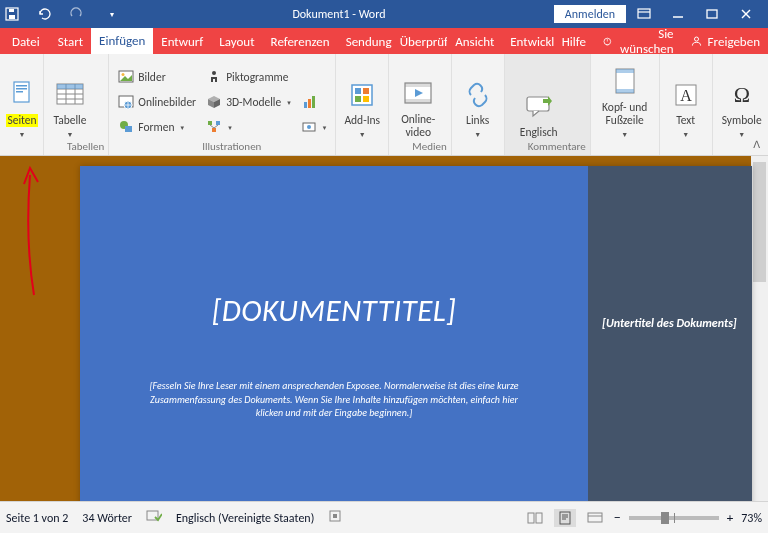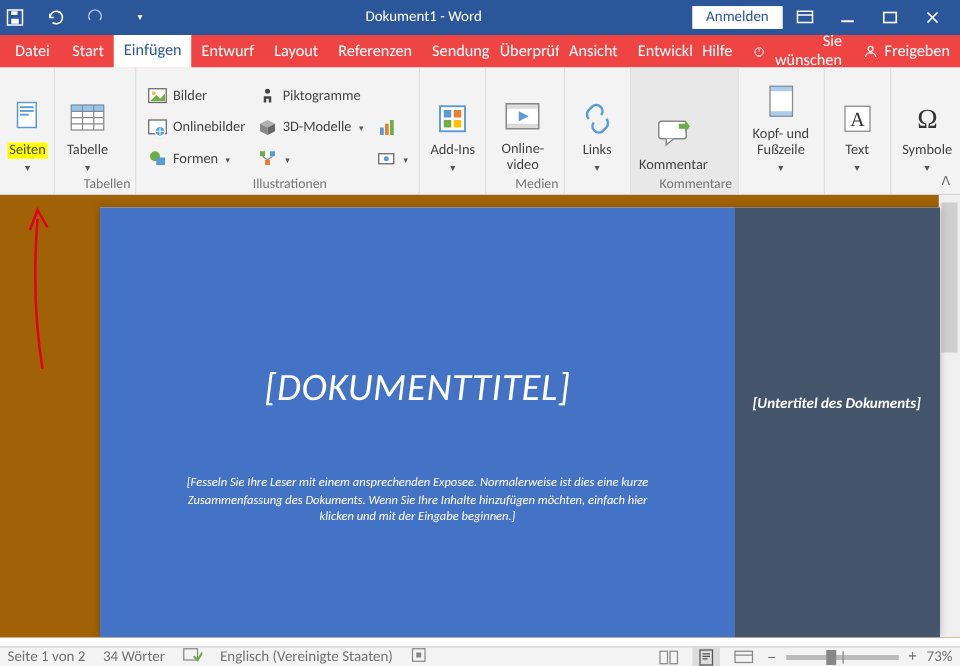--- a/index.html
+++ b/index.html
@@ -122,22 +122,22 @@
   .doc-body {
     font-size: 10px; text-align: center; line-height:1.35;
     margin-top: 50px; max-width: 370px;
   }
   .annotation-arrow {
     position:absolute; left:20px; top:4px; width:40px; height:140px;
     pointer-events:none;
   }
   .statusbar {
     position:absolute; bottom:0; left:0; right:0;
-    height:16px; background:#f3f3f3; border-top:1px solid #d4d4d4;
-    display:flex; align-items:center; font-size:12px; color:#737373;
+    height:32px; background:#f3f3f3; border-top:1px solid #d4d4d4;
+    display:flex; align-items:center; font-size:12px; color:#0f172a;
     padding: 0 6px; gap:14px;
   }
   .statusbar .right { margin-left:auto; display:flex; align-items:center; gap:8px;}
   .view-btn { width:22px; height:18px; display:flex; align-items:center; justify-content:center;}
   .view-btn.active { background:#dcdcdc; }
   .slider { width:90px; height:4px; background:#bbb; position:relative; }
   .slider .tick { position:absolute; left:50%; top:-3px; width:1px; height:10px; background:#888; }
   .slider .thumb { position:absolute; left:32px; top:-4px; width:8px; height:12px; background:#888; }
   .scrollbar { position:absolute; right:0; top:0; width:17px; height:100%; background:#f0f0f0; }
   .scroll-thumb { position:absolute; left:2px; top:6px; right:2px; height:120px; background:#cfcfcf;}
@@ -412,21 +412,21 @@
   <div class="group" style="background:#e8e8e8;">
     <div class="group-row">
       <div class="big-btn wider">
         <span class="big-icn">
             <svg width="30" height="26" viewBox="0 0 30 26">
               <rect x="3" y="3" width="22" height="14" rx="2" fill="#fff" stroke="#888" stroke-width="1.2"></rect>
               <path d="M9 17 L9 22 L15 17" fill="#fff" stroke="#888" stroke-width="1.2"></path>
               <path d="M19 5 L24 5 L24 2 L28 7 L24 12 L24 9 L19 9 Z" fill="#70ad47"></path>
             </svg>
           </span>
-        <span>Kommentar</span>
+        <span>Englisch</span>
       </div>
     </div>
     <div class="group-label">Kommentare</div>
   </div>
 
   <div class="group">
     <div class="group-row">
       <div class="big-btn wider">
         <span class="big-icn">
             <svg width="24" height="28" viewBox="0 0 24 28">

